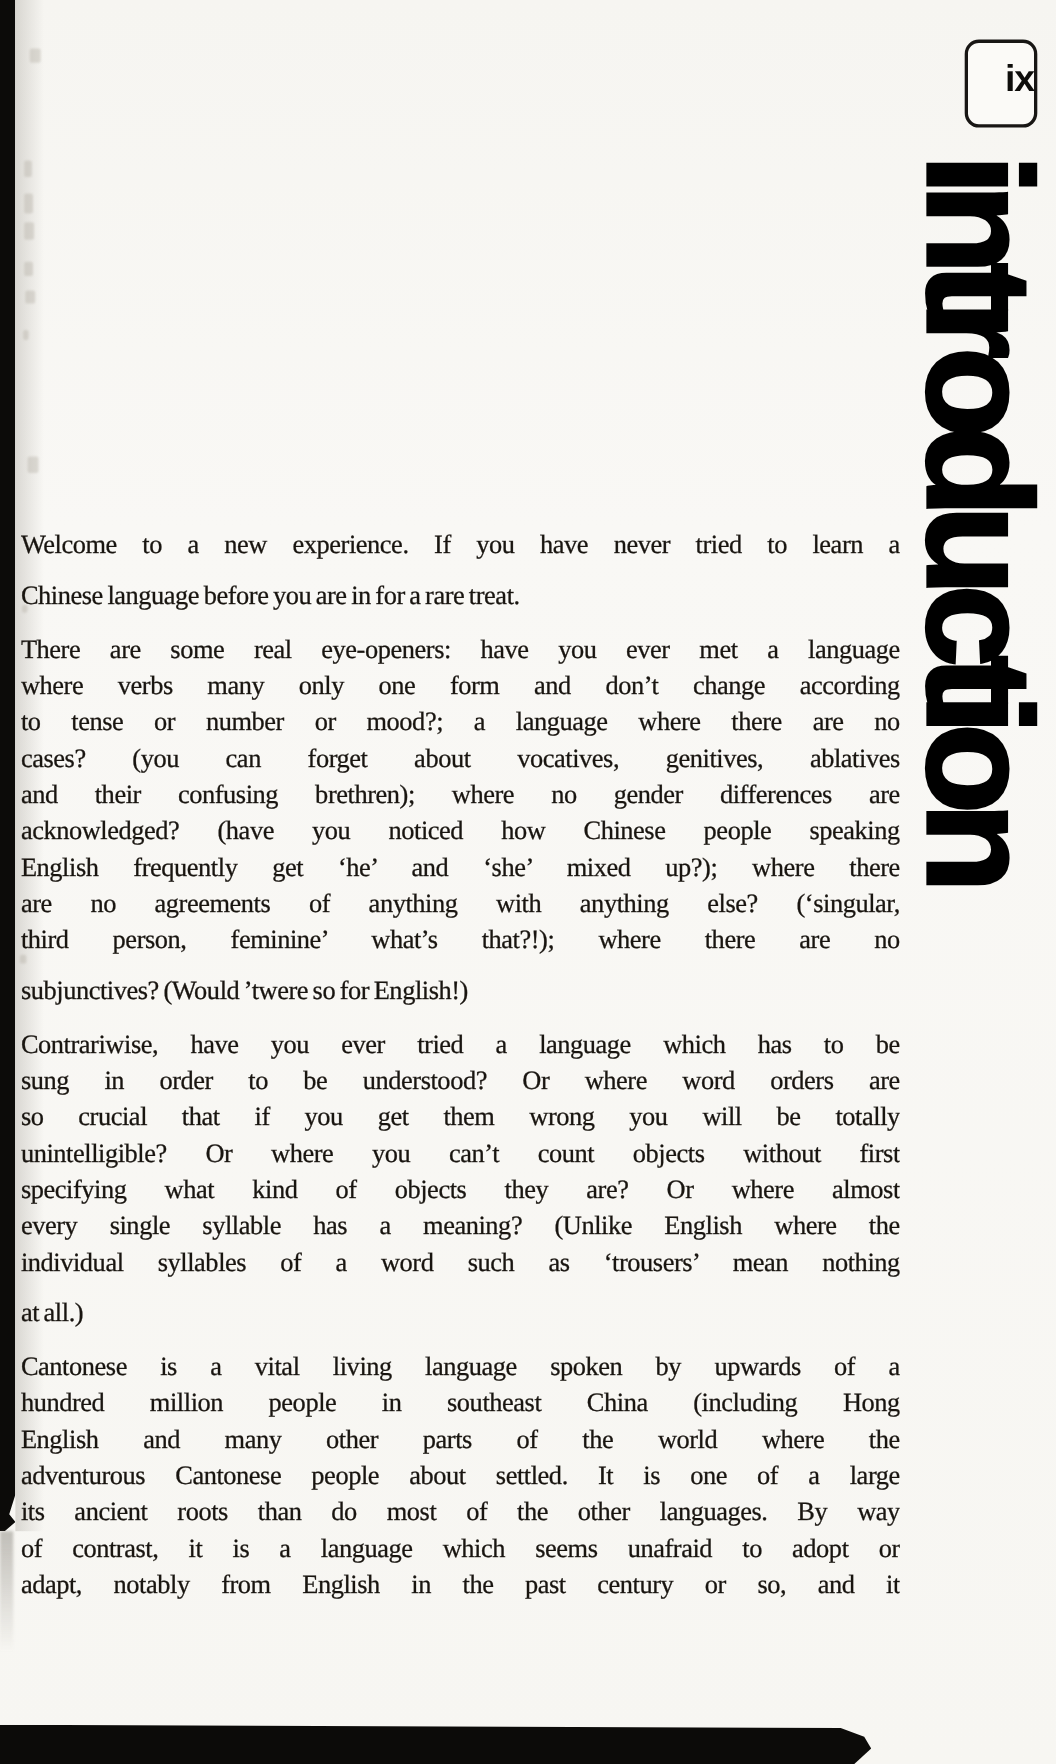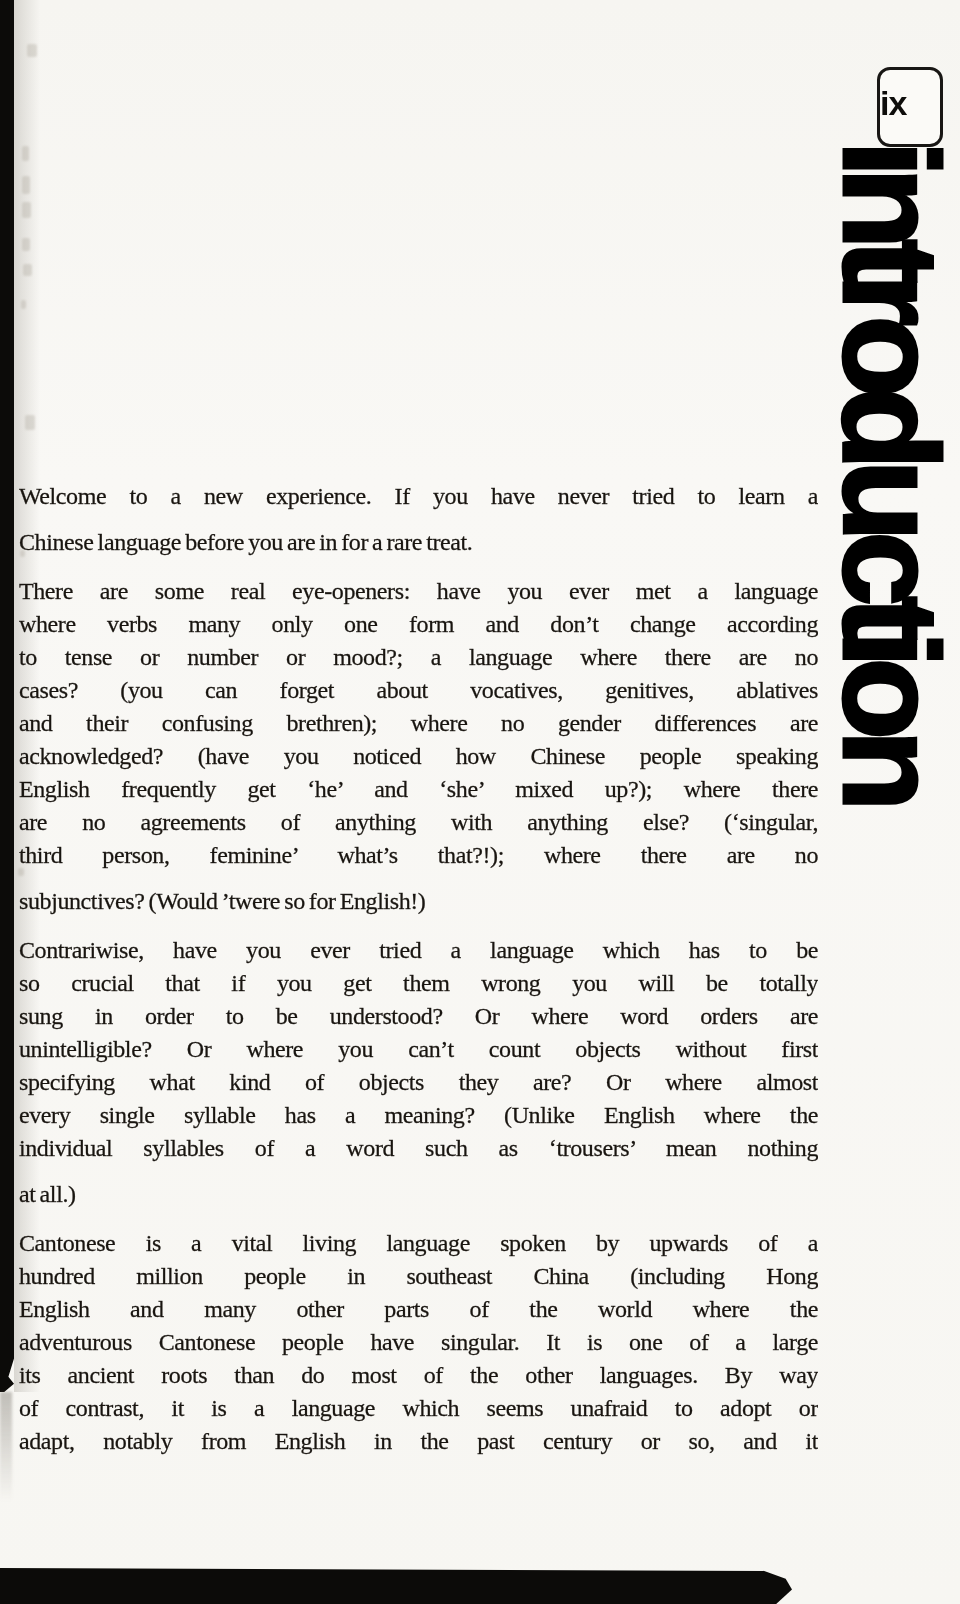--- a/index.html
+++ b/index.html
@@ -43,27 +43,27 @@
   .mark {
     position: absolute;
     background: #a8a296;
     opacity: 0.32;
     filter: blur(1.1px);
     border-radius: 2px;
   }
 
   
   .folio-box {
-    position: absolute; left: 877px; top: 67px;
+    position: absolute; left: 877px; top: 36px;
     width: 66px; height: 80px;
     background: #fbfaf7;
     border: 3.5px solid #181614;
     border-radius: 13px;
     box-sizing: border-box;
-    display: flex; align-items: center; justify-content: flex-start;
+    display: flex; align-items: center; justify-content: flex-end;
     padding-bottom: 8px;
   }
   .folio-box .num {
     font-family: "Liberation Sans", sans-serif;
     font-weight: bold;
     font-size: 34px;
     letter-spacing: -1px;
     color: #0e0d0b;
   }
 
@@ -146,33 +146,33 @@
       <div class="line">and their confusing brethren); where no gender differences are</div>
       <div class="line">acknowledged? (have you noticed how Chinese people speaking</div>
       <div class="line">English frequently get ‘he’ and ‘she’ mixed up?); where there</div>
       <div class="line">are no agreements of anything with anything else? (‘singular,</div>
       <div class="line">third person, feminine’ what’s that?!); where there are no</div>
       <div class="line ragged">subjunctives? (Would ’twere so for English!)</div>
     </div>
 
     <div class="para">
       <div class="line">Contrariwise, have you ever tried a language which has to be</div>
+      <div class="line">sung in order to be understood? Or where word orders are</div>
       <div class="line">so crucial that if you get them wrong you will be totally</div>
-      <div class="line">sung in order to be understood? Or where word orders are</div>
       <div class="line">unintelligible? Or where you can’t count objects without first</div>
       <div class="line">specifying what kind of objects they are? Or where almost</div>
       <div class="line">every single syllable has a meaning? (Unlike English where the</div>
       <div class="line">individual syllables of a word such as ‘trousers’ mean nothing</div>
       <div class="line ragged">at all.)</div>
     </div>
 
     <div class="para">
       <div class="line">Cantonese is a vital living language spoken by upwards of a</div>
       <div class="line">hundred million people in southeast China (including Hong</div>
       <div class="line">English and many other parts of the world where the</div>
-      <div class="line">adventurous Cantonese people have singular. It is one of a large</div>
+      <div class="line">adventurous Cantonese people about settled. It is one of a large</div>
       <div class="line">its ancient roots than do most of the other languages. By way</div>
       <div class="line">of contrast, it is a language which seems unafraid to adopt or</div>
       <div class="line">adapt, notably from English in the past century or so, and it</div>
     </div>
 
   </div>
 </div>
 
 </body></html>

